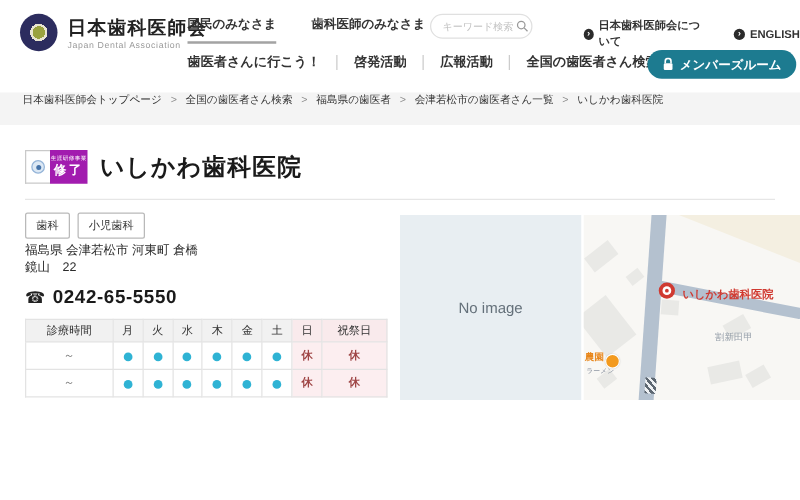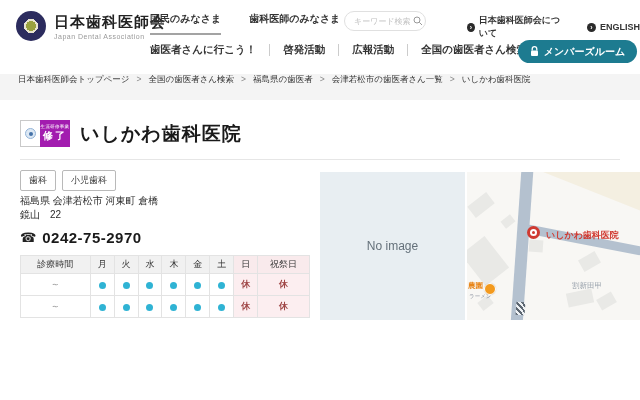--- a/index.html
+++ b/index.html
@@ -95,21 +95,21 @@
     transform:rotate(11deg); transform-origin:left center; }
   .pin { position:absolute; left:60px; top:54px; width:13px; height:13px; border-radius:50%; background:#d03a31;
     display:flex; align-items:center; justify-content:center; cursor:pointer; }
   .pin-inner { width:7px; height:7px; border-radius:50%; background:#fff; display:flex; align-items:center; justify-content:center; }
   .pin-core { width:3px; height:3px; border-radius:50%; background:#d03a31; }
   .pin-label { position:absolute; left:79px; top:57px; font-size:9px; font-weight:700; color:#d03a31; white-space:nowrap; }
   .poi-icon { position:absolute; left:17px; top:111px; width:12px; height:12px; border-radius:50%; background:#f39a1e;
     border:1.5px solid #fff; box-shadow:0 0 1px rgba(0,0,0,.25); }
   .poi-label { position:absolute; left:1px; top:109px; font-size:7.5px; font-weight:700; color:#e8861a; }
   .poi-sub { position:absolute; left:2px; top:121px; font-size:5.5px; color:#8b93a0; }
-  .area-label { position:absolute; left:105px; top:109px; font-size:7.5px; color:#98a1ab; white-space:nowrap; }
+  .area-label { position:absolute; left:105px; top:93px; font-size:7.5px; color:#98a1ab; white-space:nowrap; }
   .road-glyph { position:absolute; left:49px; top:130px; width:9px; height:13px; transform:rotate(4deg);
     background:repeating-linear-gradient(45deg,#5d6771 0 2px,#eef1f4 2px 4px); }
 </style>
 </head>
 <body>
 
 <div class="page">
 
   <header>
     <div class="logo">
@@ -201,21 +201,21 @@
       <span class="tag">小児歯科</span>
     </div>
 
     <div class="address">
       <div>福島県 会津若松市 河東町 倉橋</div>
       <div>鏡山　22</div>
     </div>
 
     <div class="phone-row">
       <span class="phone-icon">☎</span>
-      <span class="phone-num">0242-75-2970</span>
+      <span class="phone-num">0242-65-5550</span>
     </div>
 
     <table class="hours">
       <tbody>
           <tr>
         <th>診療時間</th>
         <th>月</th>
         <th>火</th>
         <th>水</th>
         <th>木</th>

